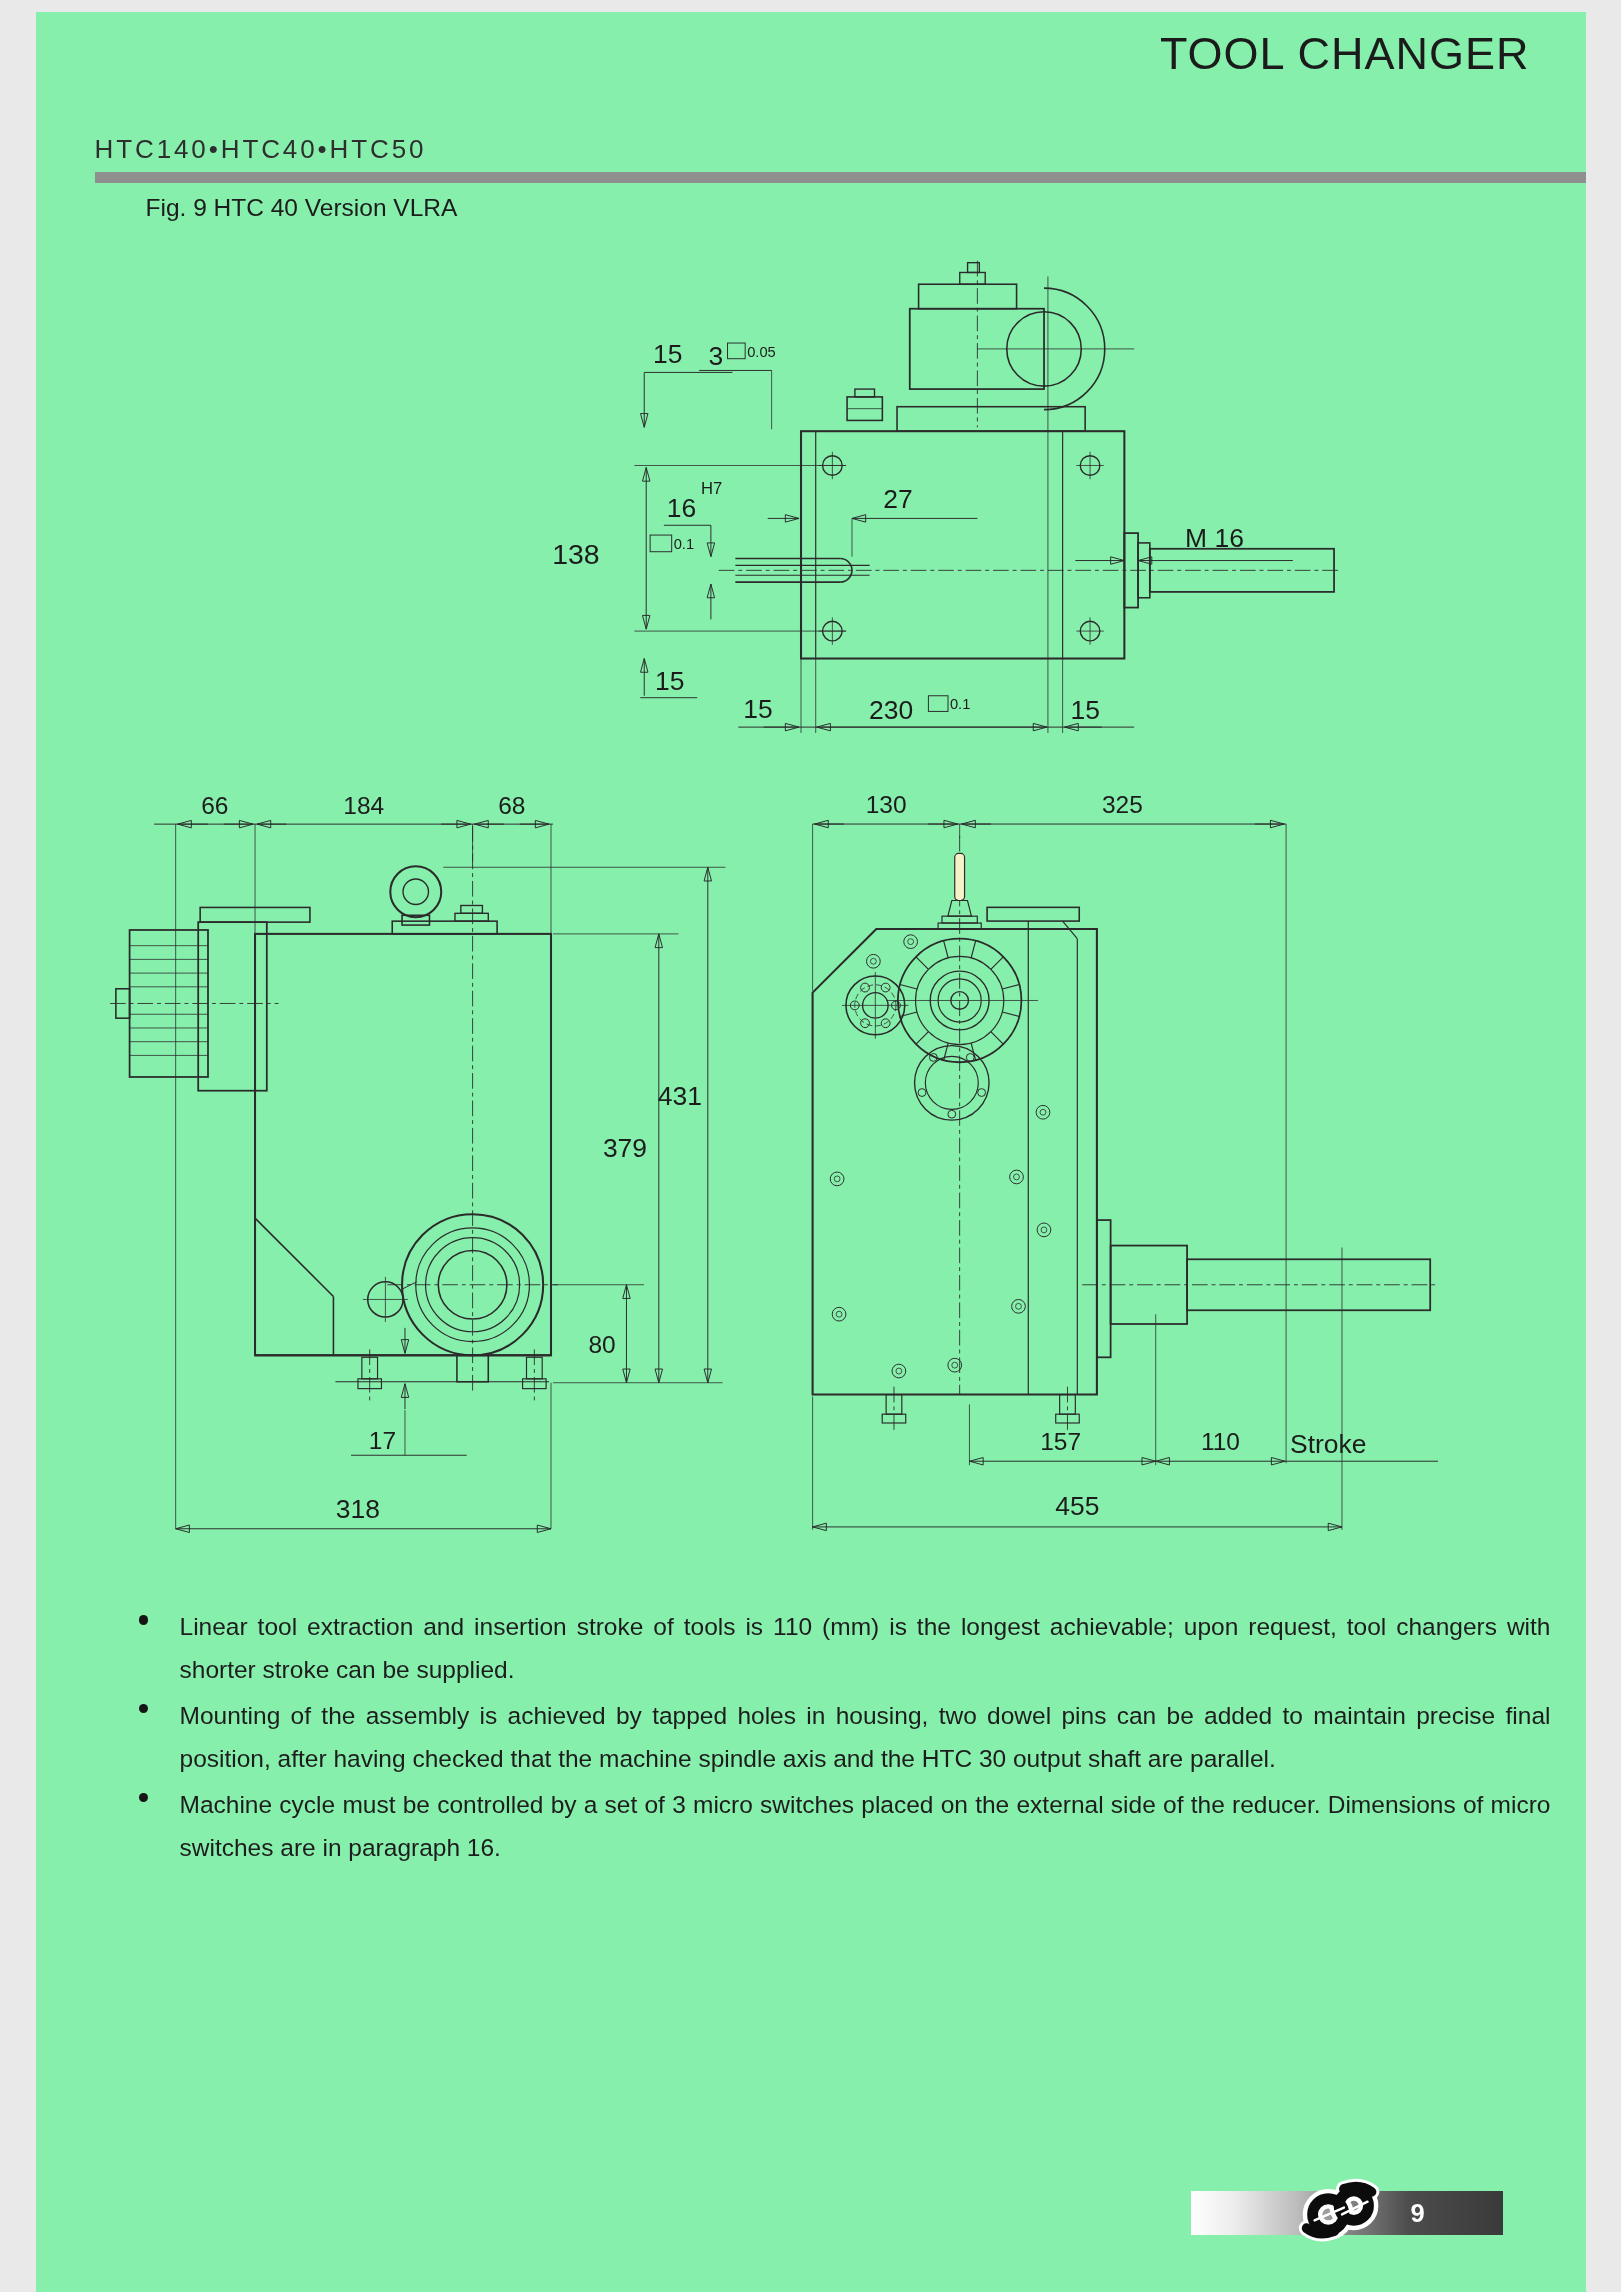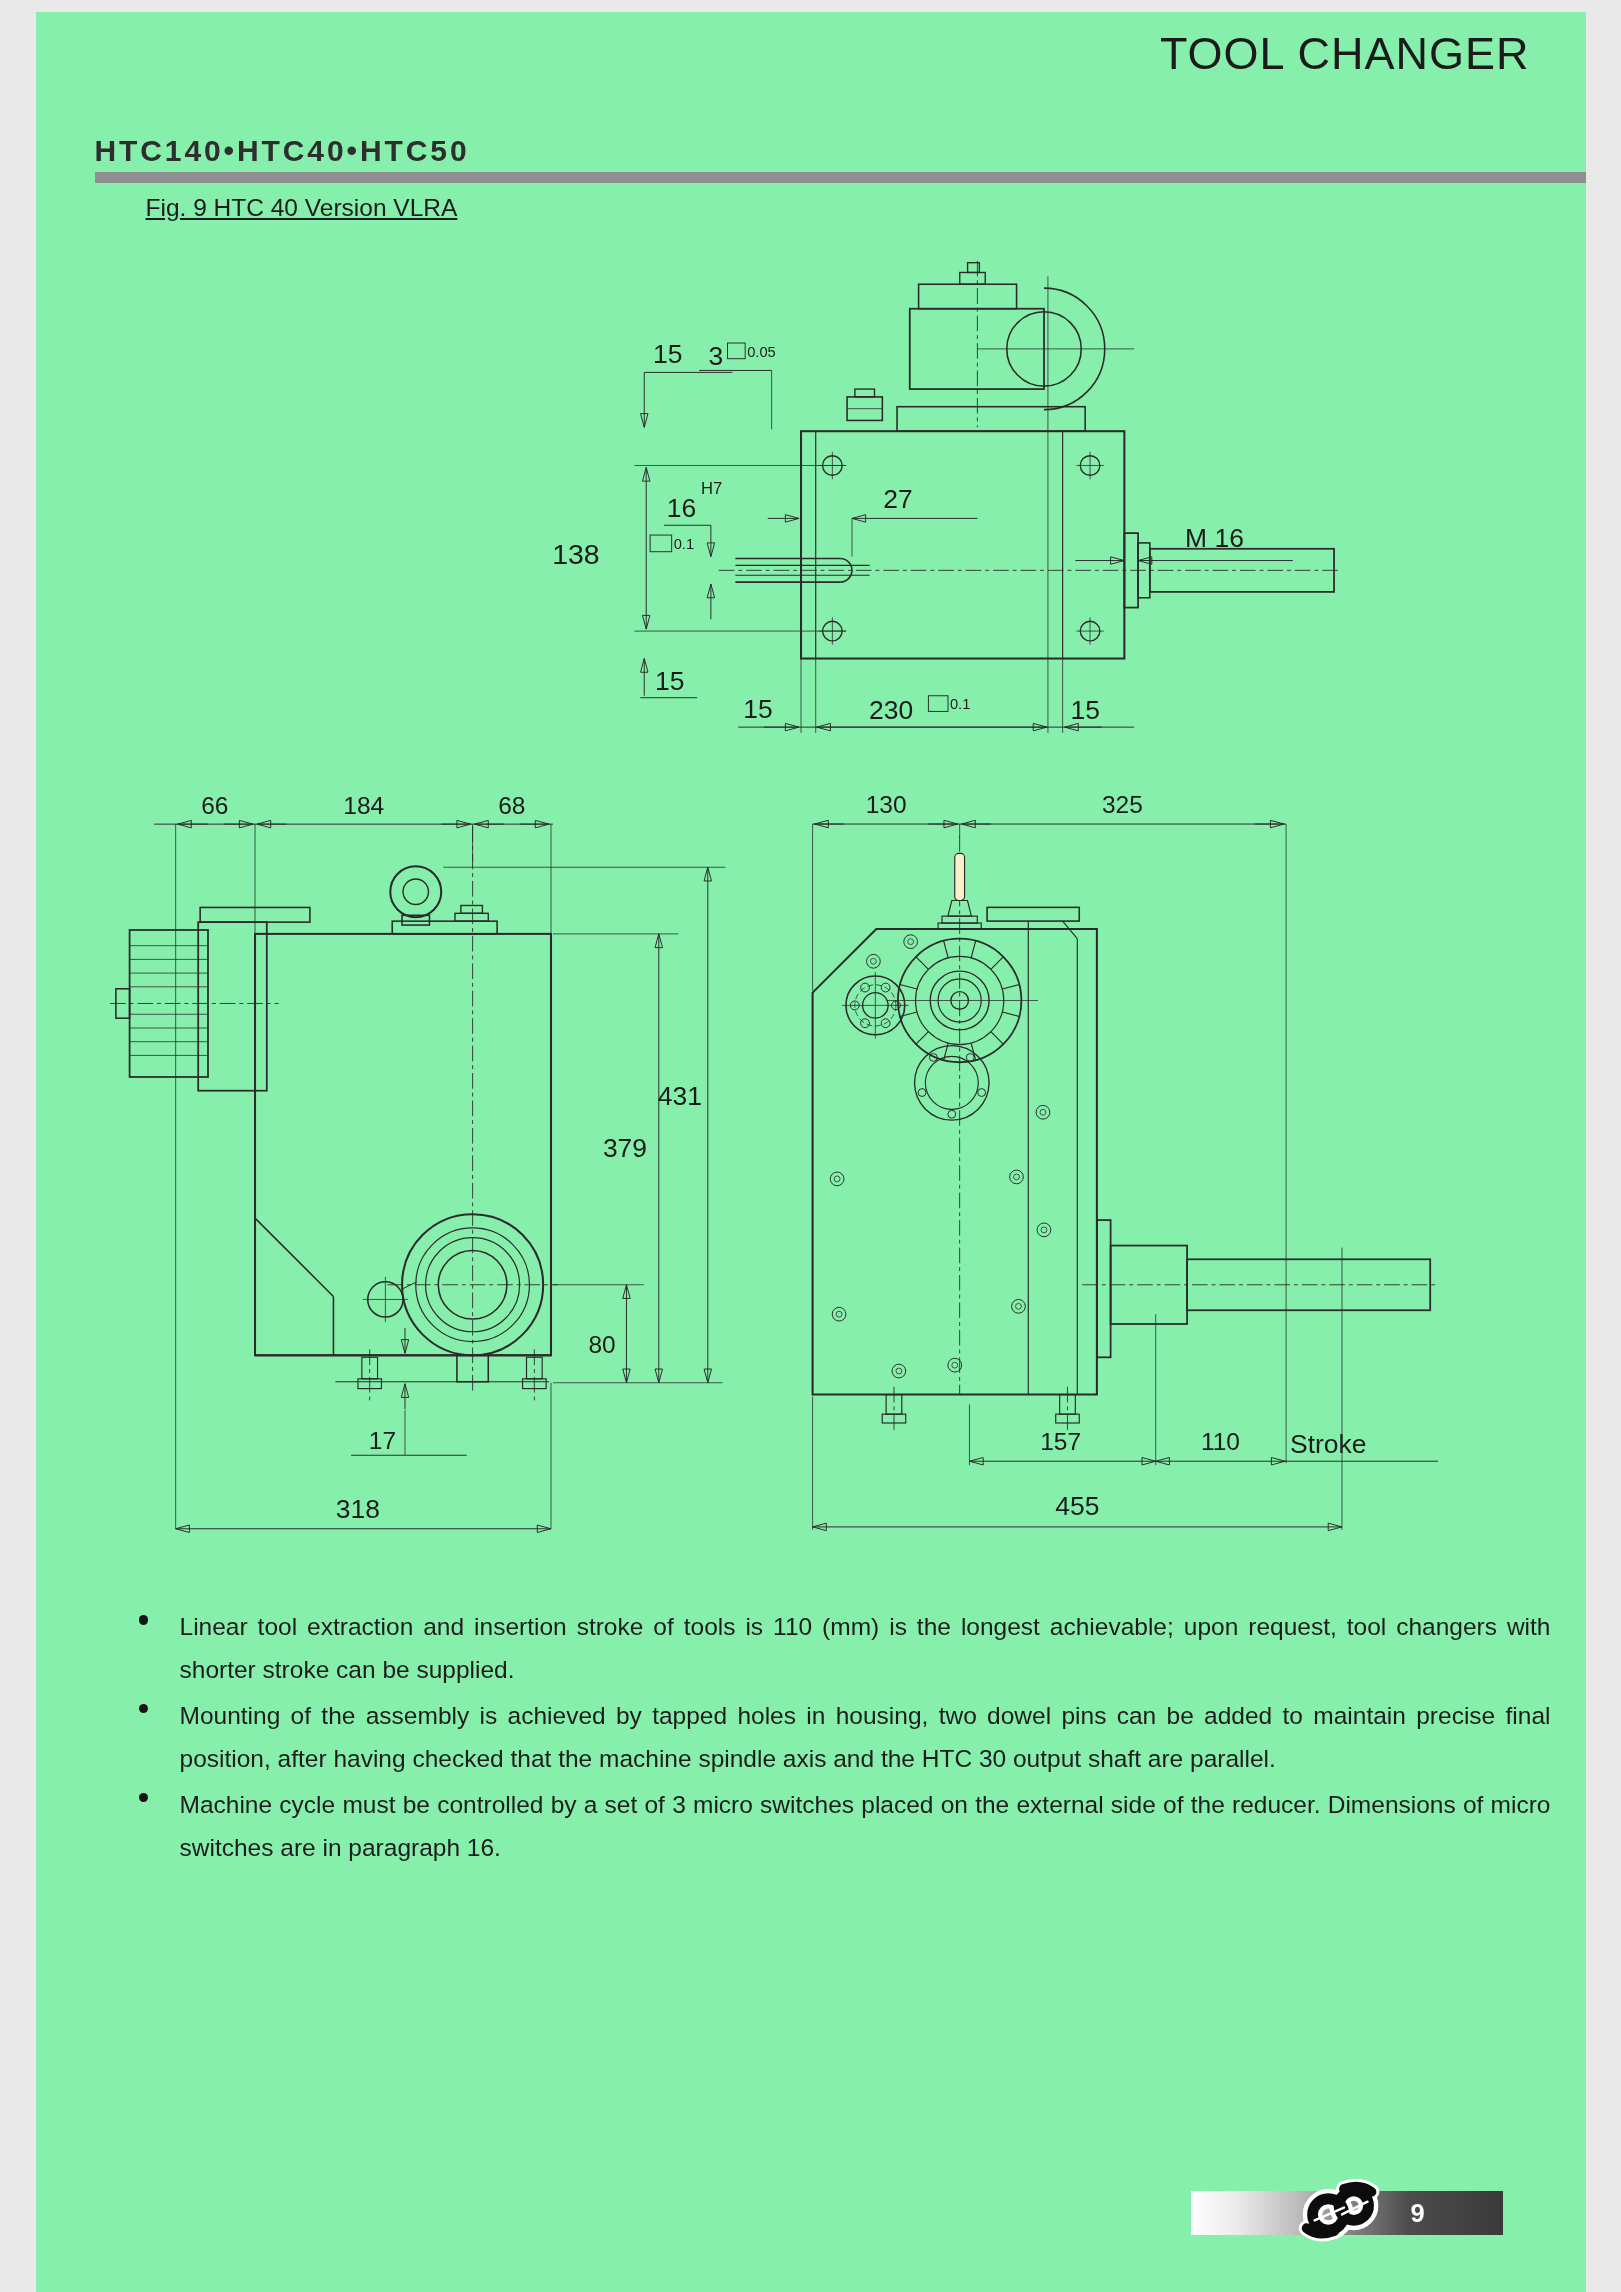--- a/index.html
+++ b/index.html
@@ -1,22 +1,22 @@
 <!DOCTYPE html>
 <html><head>
 <meta charset="utf-8">
 <style>
   html,body{margin:0;padding:0;background:#e9e9e9;}
   #page{position:relative;width:1550px;height:2293px;background:#86efac;margin:12px auto;
         font-family:"Liberation Sans",sans-serif;color:#1c1c1c;overflow:hidden;}
   .abs{position:absolute;}
   #doc-title{top:15.7px;right:56px;font-size:45px;letter-spacing:1px;color:#1b1b1b;}
-  #series{top:122px;left:59px;font-size:30px;letter-spacing:2.9px;color:#2e2e2e;font-weight:700;}
+  #series{top:122px;left:59px;font-size:26px;letter-spacing:2.9px;color:#2e2e2e;font-weight:400;}
   #series-bar{top:160px;left:59px;width:1506px;height:10.8px;background:#8f8f8f;}
-  #fig-caption{top:182px;left:110px;font-size:24.5px;color:#1c1c1c;text-decoration:underline;}
+  #fig-caption{top:182px;left:110px;font-size:24.5px;color:#1c1c1c;}
   svg.dwg{position:absolute;overflow:visible;}
   .dwg line,.dwg path,.dwg rect,.dwg circle{stroke:#2b2b2b;fill:none;stroke-linecap:butt;}
   .dwg text{fill:#1c1c1c;stroke:none;font-family:"Liberation Sans",sans-serif;}
   .w08{stroke-width:0.8}.w1{stroke-width:1}.w12{stroke-width:1.2}.w14{stroke-width:1.4}
   .w16{stroke-width:1.6}.w18{stroke-width:1.8}.w2{stroke-width:2.1}
   .cl{stroke-dasharray:16 4 4 4;stroke-width:0.9;}
   .tol{fill:#d8d8d8;stroke:none;}
   .dim{font-size:27px;}
   .dim-s{font-size:25px;}
   .dim-l{font-size:29px;}

